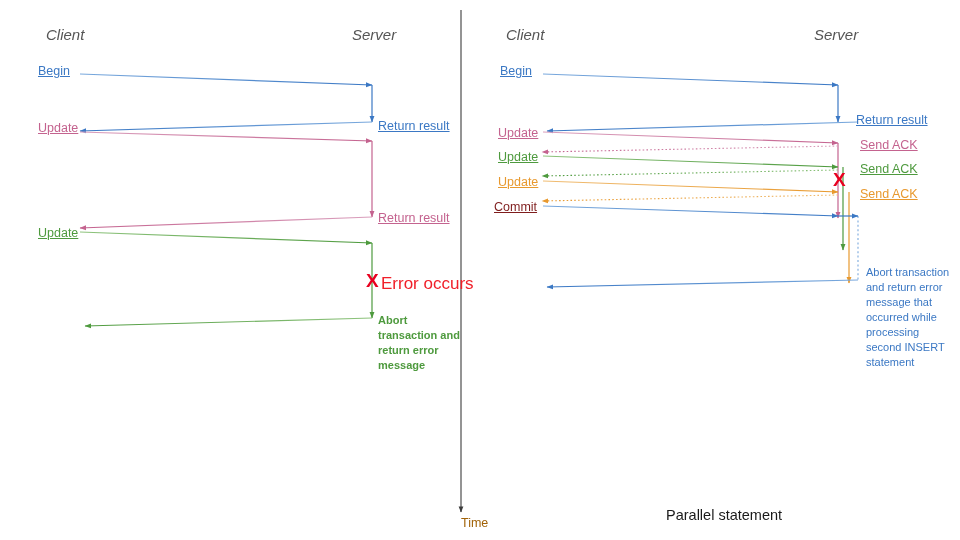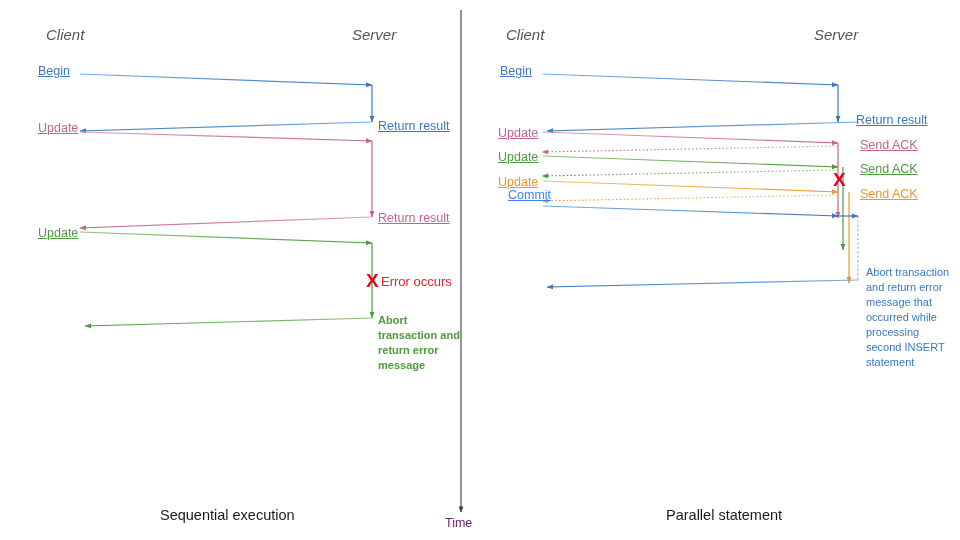--- a/index.html
+++ b/index.html
@@ -45,34 +45,35 @@
   }
   .caption {
     position: absolute;
     font-size: 14.5px;
     color: #1a1a1a;
     white-space: nowrap;
   }
   .axis-label {
     position: absolute;
     font-size: 12.5px;
-    color: #701a75;
-    white-space: nowrap;
+    color: #a16207;
+    white-space: nowrap;
+    margin-left: 16px;
   }
   .err-x {
     position: absolute;
     font-size: 19px;
     font-weight: bold;
     color: #e8001f;
     line-height: 19px;
     white-space: nowrap;
   }
   .err-text {
     position: absolute;
-    font-size: 13px;
+    font-size: 17px;
     color: #f0202a;
     white-space: nowrap;
   }
 </style>
 </head>
 <body>
 
 <div id="canvas">
 
   <svg class="layer" id="draw" viewBox="0 0 960 540" xmlns="http://www.w3.org/2000/svg">
@@ -188,21 +189,20 @@
       </marker>
     </defs>
     <line id="time-line" stroke="#3c3c3c" stroke-width="1.1" marker-end="url(#ah-gray)" x1="461" y1="10" x2="461" y2="512"></line>
   </svg>
 
   <div class="lane-header" id="seq-client-hdr" style="left: 46px; top: 26px;">Client</div>
   <div class="lane-header" id="seq-server-hdr" style="left: 352px; top: 26px;">Server</div>
   <div class="lane-header" id="par-client-hdr" style="left: 506px; top: 26px;">Client</div>
   <div class="lane-header" id="par-server-hdr" style="left: 814px; top: 26px;">Server</div>
 
-  <div class="caption" id="seq-caption" style="left: 160px; top: 507px;">Sequential execution</div>
   <div class="caption" id="par-caption" style="left: 666px; top: 507px;">Parallel statement</div>
 
   <div class="axis-label" id="time-label" style="left: 445px; top: 516px;">Time</div>
 
   <div id="overlay">
       <div class="msg-label" style="left: 38px; top: 64px; color: rgb(59, 120, 196);">Begin</div>
       <div class="msg-label" style="left: 378px; top: 119px; color: rgb(59, 120, 196);">Return result</div>
       <div class="msg-label" style="left: 38px; top: 121px; color: rgb(196, 99, 143);">Update</div>
       <div class="msg-label" style="left: 378px; top: 211px; color: rgb(196, 99, 143);">Return result</div>
       <div class="msg-label" style="left: 38px; top: 226px; color: rgb(78, 154, 62);">Update</div>
@@ -210,18 +210,18 @@
       <div class="err-text" style="left: 381px; top: 274px; color: rgb(240, 32, 42);">Error occurs</div>
       <div class="block-label" style="left: 378px; top: 313px; color: rgb(78, 154, 62); width: 86px; white-space: normal; font-weight: bold;">Abort transaction and return error message</div>
       <div class="msg-label" style="left: 500px; top: 64px; color: rgb(59, 120, 196);">Begin</div>
       <div class="msg-label" style="left: 856px; top: 113px; color: rgb(59, 120, 196);">Return result</div>
       <div class="msg-label" style="left: 498px; top: 126px; color: rgb(196, 99, 143);">Update</div>
       <div class="msg-label" style="left: 860px; top: 138px; color: rgb(196, 99, 143);">Send ACK</div>
       <div class="msg-label" style="left: 498px; top: 150px; color: rgb(78, 154, 62);">Update</div>
       <div class="msg-label" style="left: 860px; top: 162px; color: rgb(78, 154, 62);">Send ACK</div>
       <div class="msg-label" style="left: 498px; top: 175px; color: rgb(232, 153, 46);">Update</div>
       <div class="msg-label" style="left: 860px; top: 187px; color: rgb(232, 153, 46);">Send ACK</div>
-      <div class="msg-label" style="left: 494px; top: 188px; color: #3b82f6; margin-left: 14px;">Commit</div>
+      <div class="msg-label" style="left: 494px; top: 200px; color: #7f1d1d;">Commit</div>
       <div class="err-x" style="left: 833px; top: 170px; color: rgb(232, 0, 31);">X</div>
       <div class="block-label" style="left: 866px; top: 265px; color: rgb(59, 120, 196); width: 84px; white-space: normal;">Abort transaction and return error message that occurred while processing second INSERT statement</div>
     </div>
 
 </div>
 
 </body></html>

